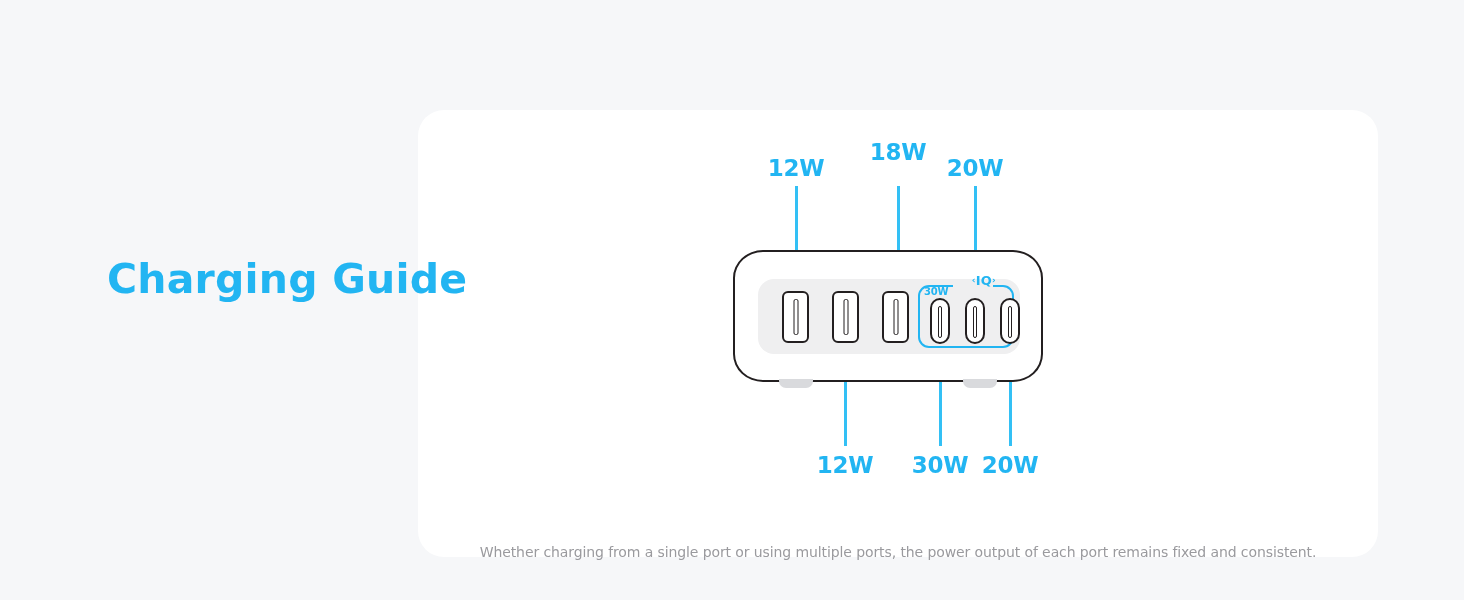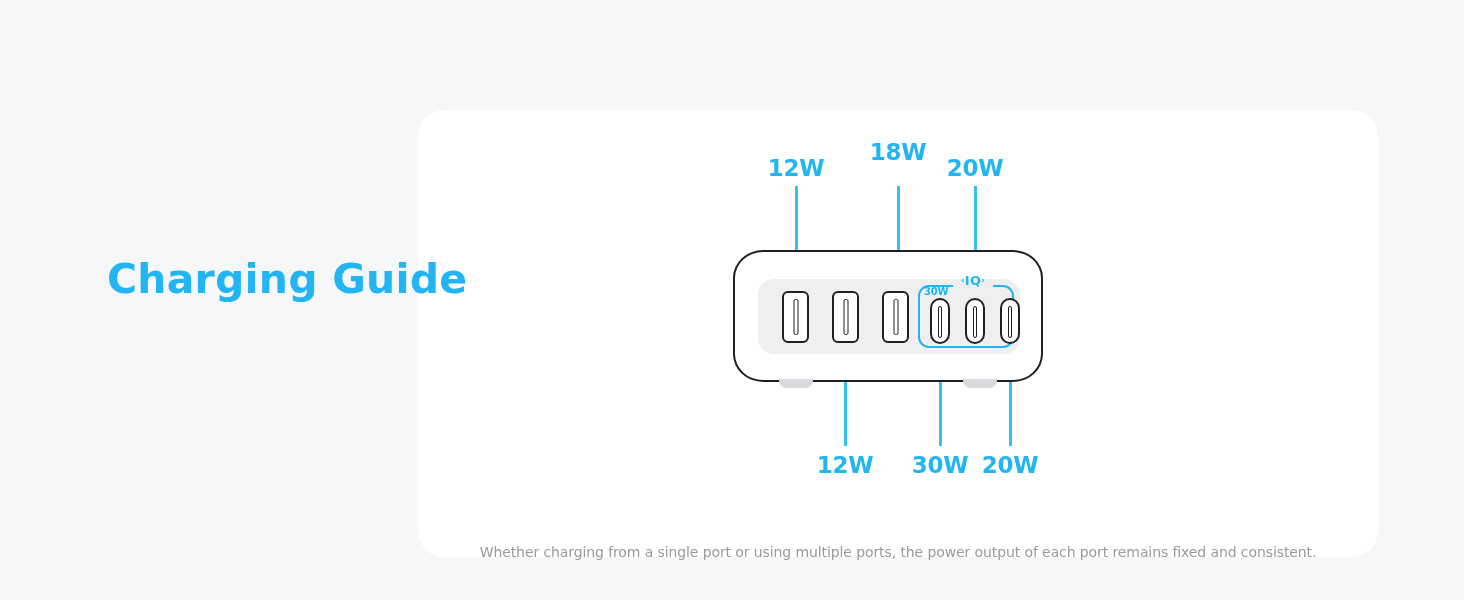--- a/index.html
+++ b/index.html
@@ -151,21 +151,21 @@
     top: 279px;
     width: 40px;
     height: 12px;
     background: #efeff0;
   }
   .iq-badge {
     position: absolute;
     left: 950px;
     top: 274px;
     width: 46px;
-    text-align: center;
+    text-align: right;
     color: #22b5f2;
     font-family: "DejaVu Sans", sans-serif;
     font-weight: bold;
     font-size: 13px;
     letter-spacing: 0.2px;
     line-height: 13px;
     white-space: nowrap;
   }
   .badge-tick {
     font-size: 9px;

